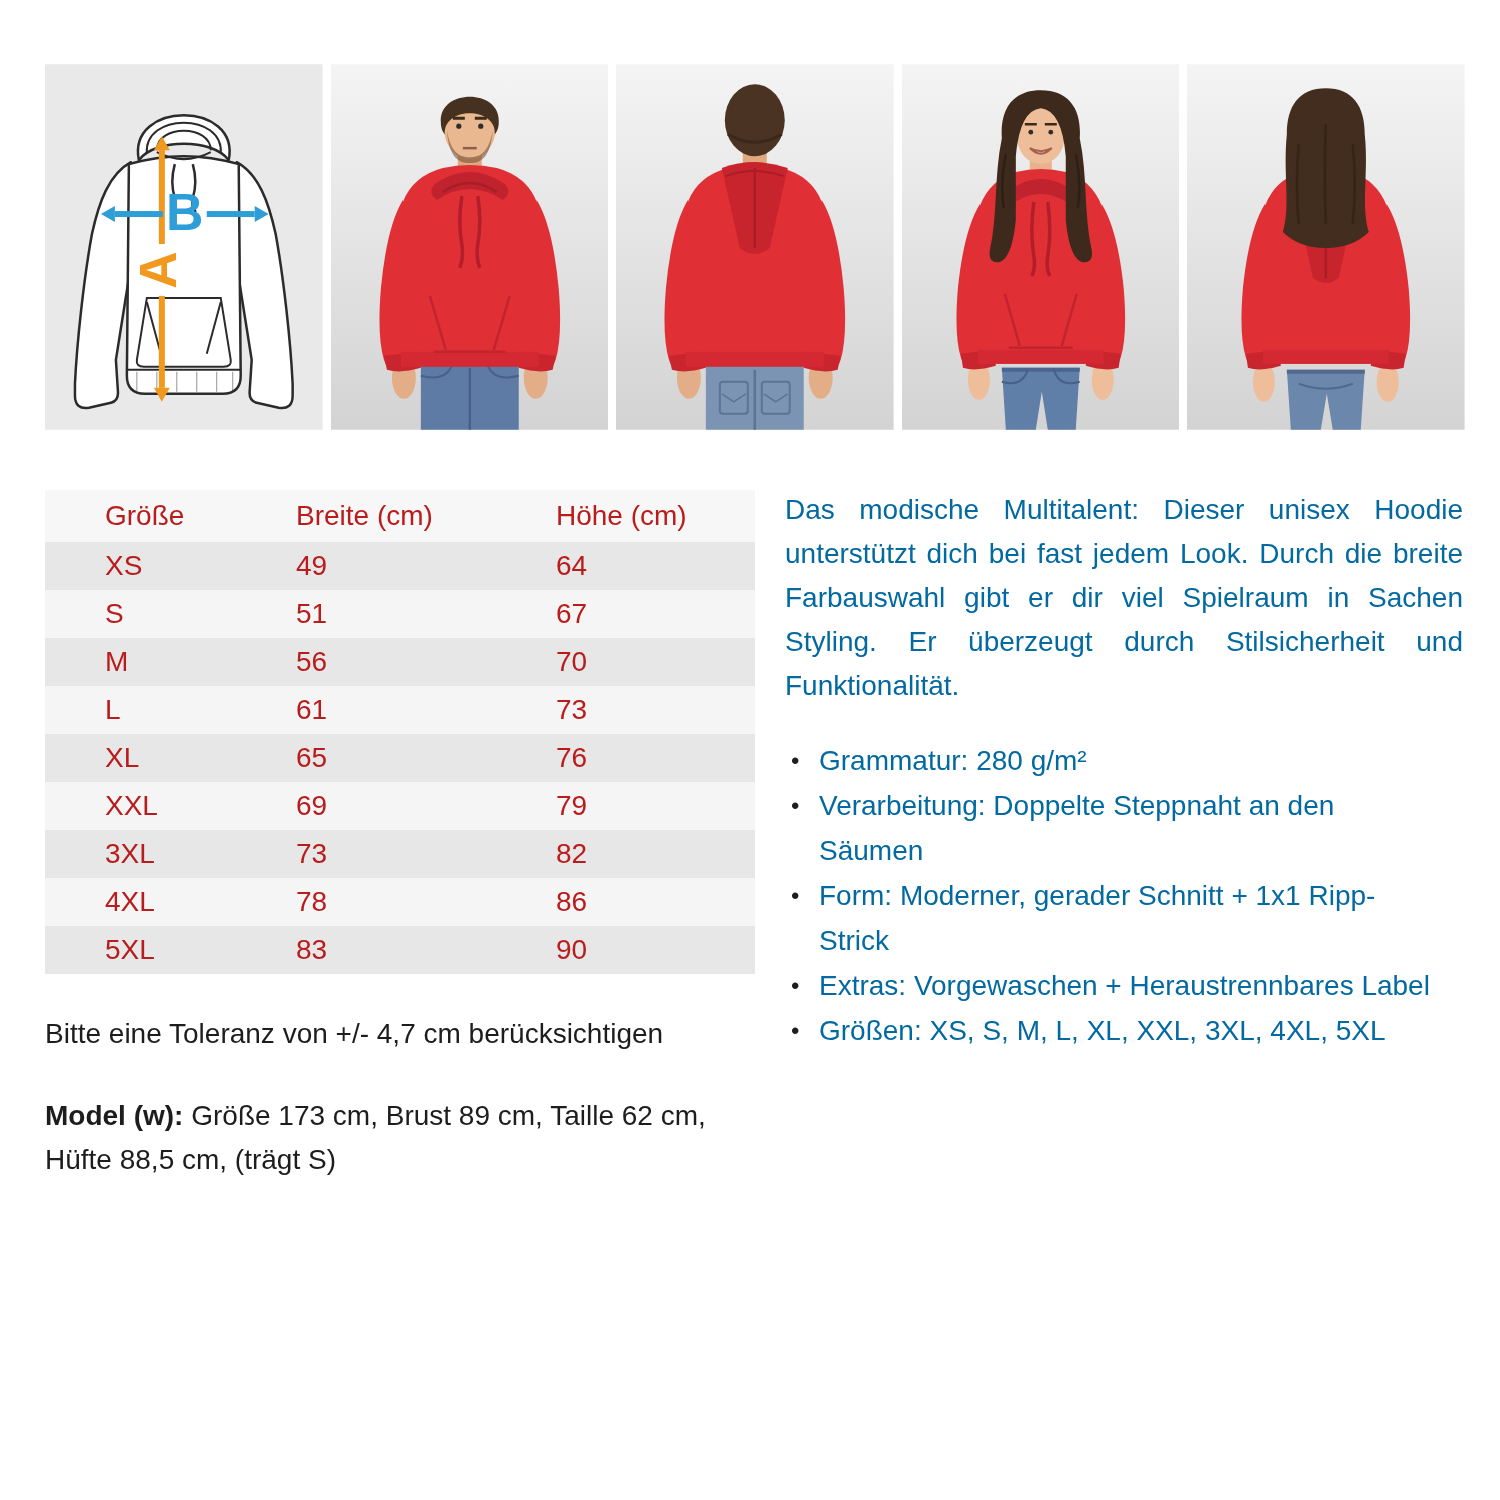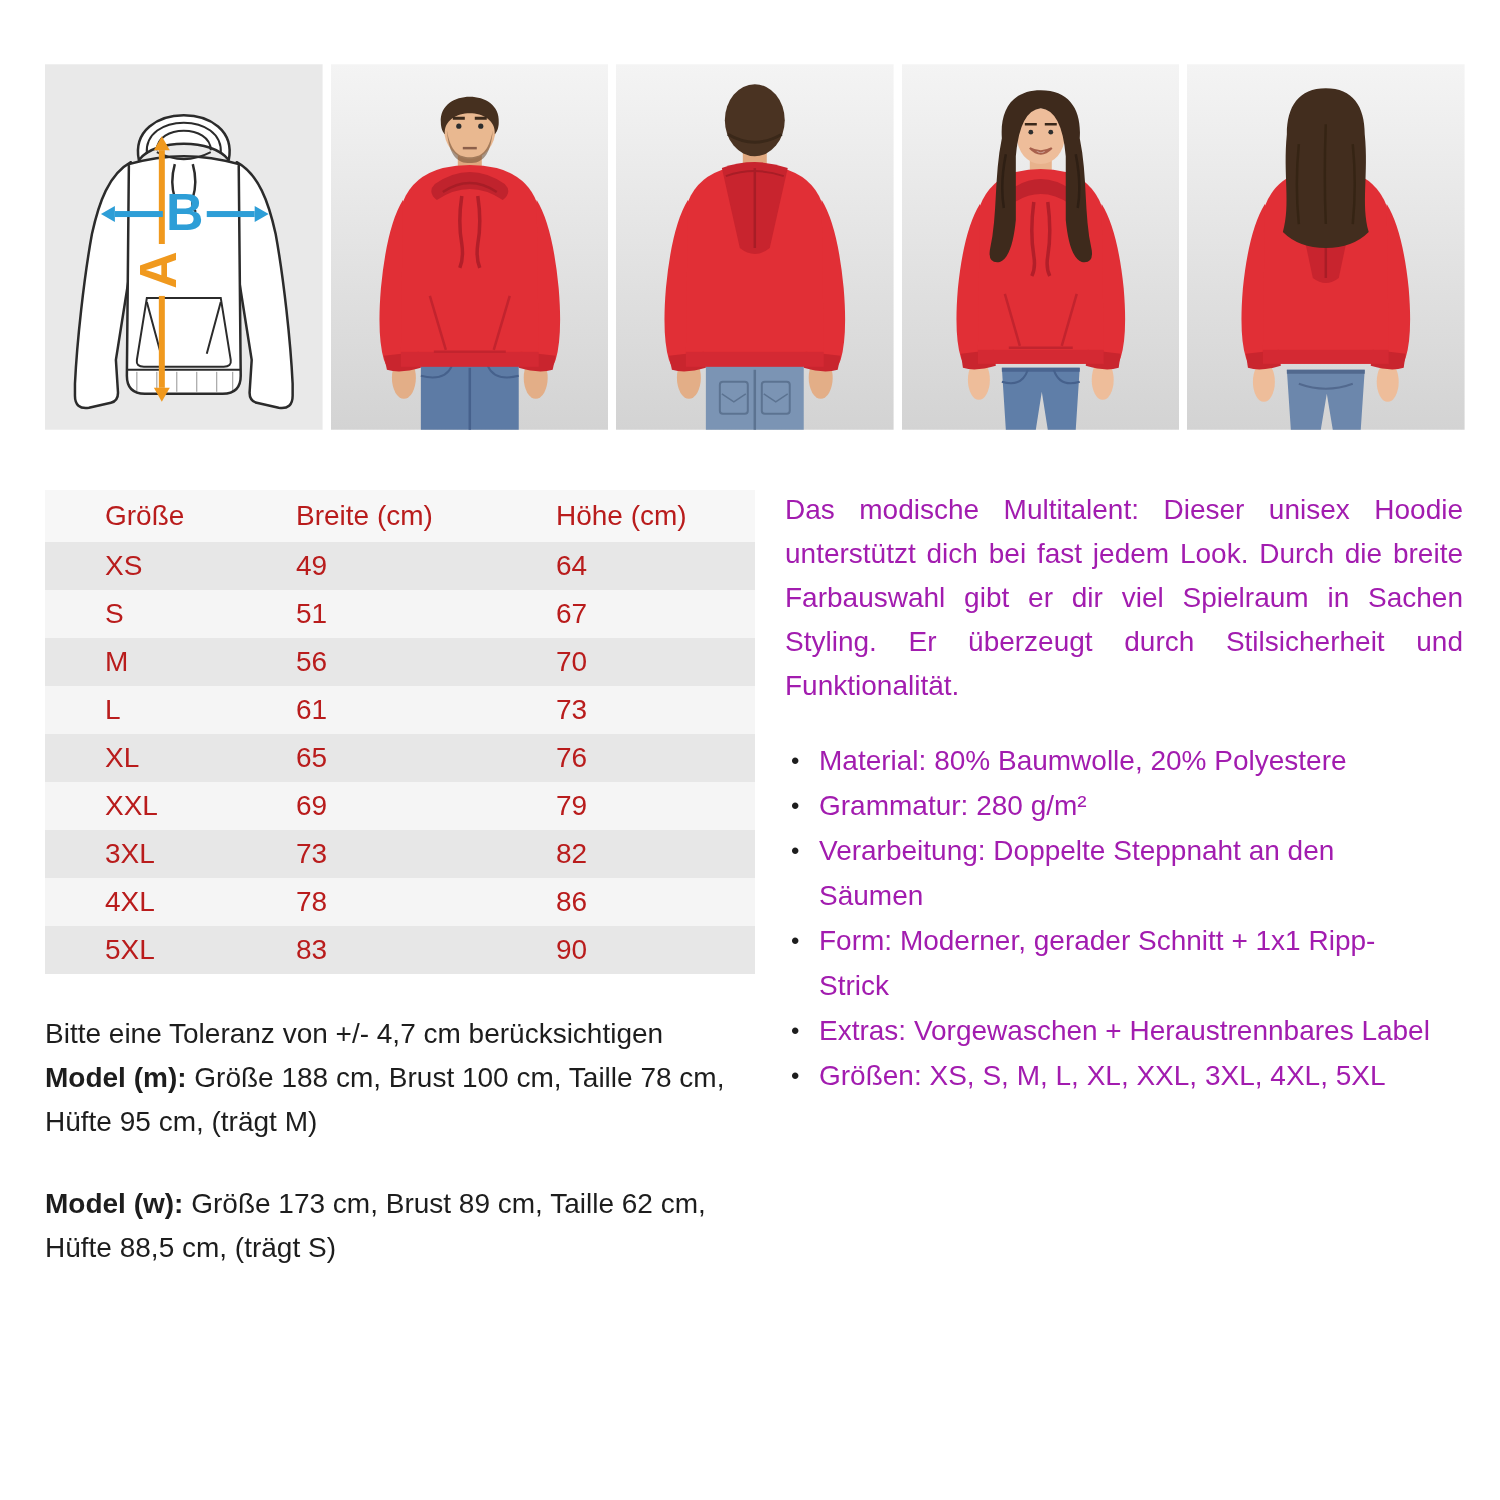--- a/index.html
+++ b/index.html
@@ -19,21 +19,21 @@
   .size-table tr.odd td{background:#e7e7e7;}
   .size-table tr.even td{background:#f5f5f5;}
   .size-table th:first-child,.size-table td:first-child{padding-left:60px;}
 
   
   .notes{position:absolute;left:45px;top:1012px;width:720px;font-size:28px;line-height:44px;color:#1d1d1d;}
   .notes .model-w{margin-top:38px;}
   .notes b{font-weight:700;}
 
   
-  .right-col{position:absolute;left:785px;top:488px;width:678px;color:#a21caf;}
+  .right-col{position:absolute;left:785px;top:488px;width:678px;color:#0369a1;}
   .intro{font-size:28px;line-height:44px;text-align:justify;margin:0;}
   .bullets{list-style:none;margin:30px 0 0 0;padding:0;width:652px;font-size:28px;line-height:45px;}
   .bullets li{position:relative;padding-left:34px;}
   .bullets li::before{content:"•";position:absolute;left:6px;top:0;font-size:24px;color:#1d1d1d;}
 </style>
 </head>
 <body>
 
 <div class="page">
 
@@ -299,28 +299,26 @@
       <tr class="odd">
           <td>5XL</td>
           <td>83</td>
           <td>90</td>
         </tr>
     </tbody>
   </table>
 
   <div class="notes">
     <div>Bitte eine Toleranz von +/- 4,7 cm berücksichtigen</div>
-    <div class="model-m"><b>Model (m):</b><span> Größe 188 cm, Brust 100 cm, Taille 78 cm, Hüfte 95 cm, (trägt M)</span></div>
     <div class="model-w"><b>Model (w):</b><span> Größe 173 cm, Brust 89 cm, Taille 62 cm, Hüfte 88,5 cm, (trägt S)</span></div>
   </div>
 
   <div class="right-col">
     <p class="intro">Das modische Multitalent: Dieser unisex Hoodie unterstützt dich bei fast jedem Look. Durch die breite Farbauswahl gibt er dir viel Spielraum in Sachen Styling. Er überzeugt durch Stilsicherheit und Funktionalität.</p>
     <ul class="bullets">
-      <li>Material: 80% Baumwolle, 20% Polyestere</li>
       <li>Grammatur: 280 g/m²</li>
       <li>Verarbeitung: Doppelte Steppnaht an den Säumen</li>
       <li>Form: Moderner, gerader Schnitt  + 1x1 Ripp-Strick</li>
       <li>Extras: Vorgewaschen + Heraustrennbares Label</li>
       <li>Größen:  XS, S, M, L, XL, XXL, 3XL, 4XL, 5XL</li>
     </ul>
   </div>
 
 </div>
 

